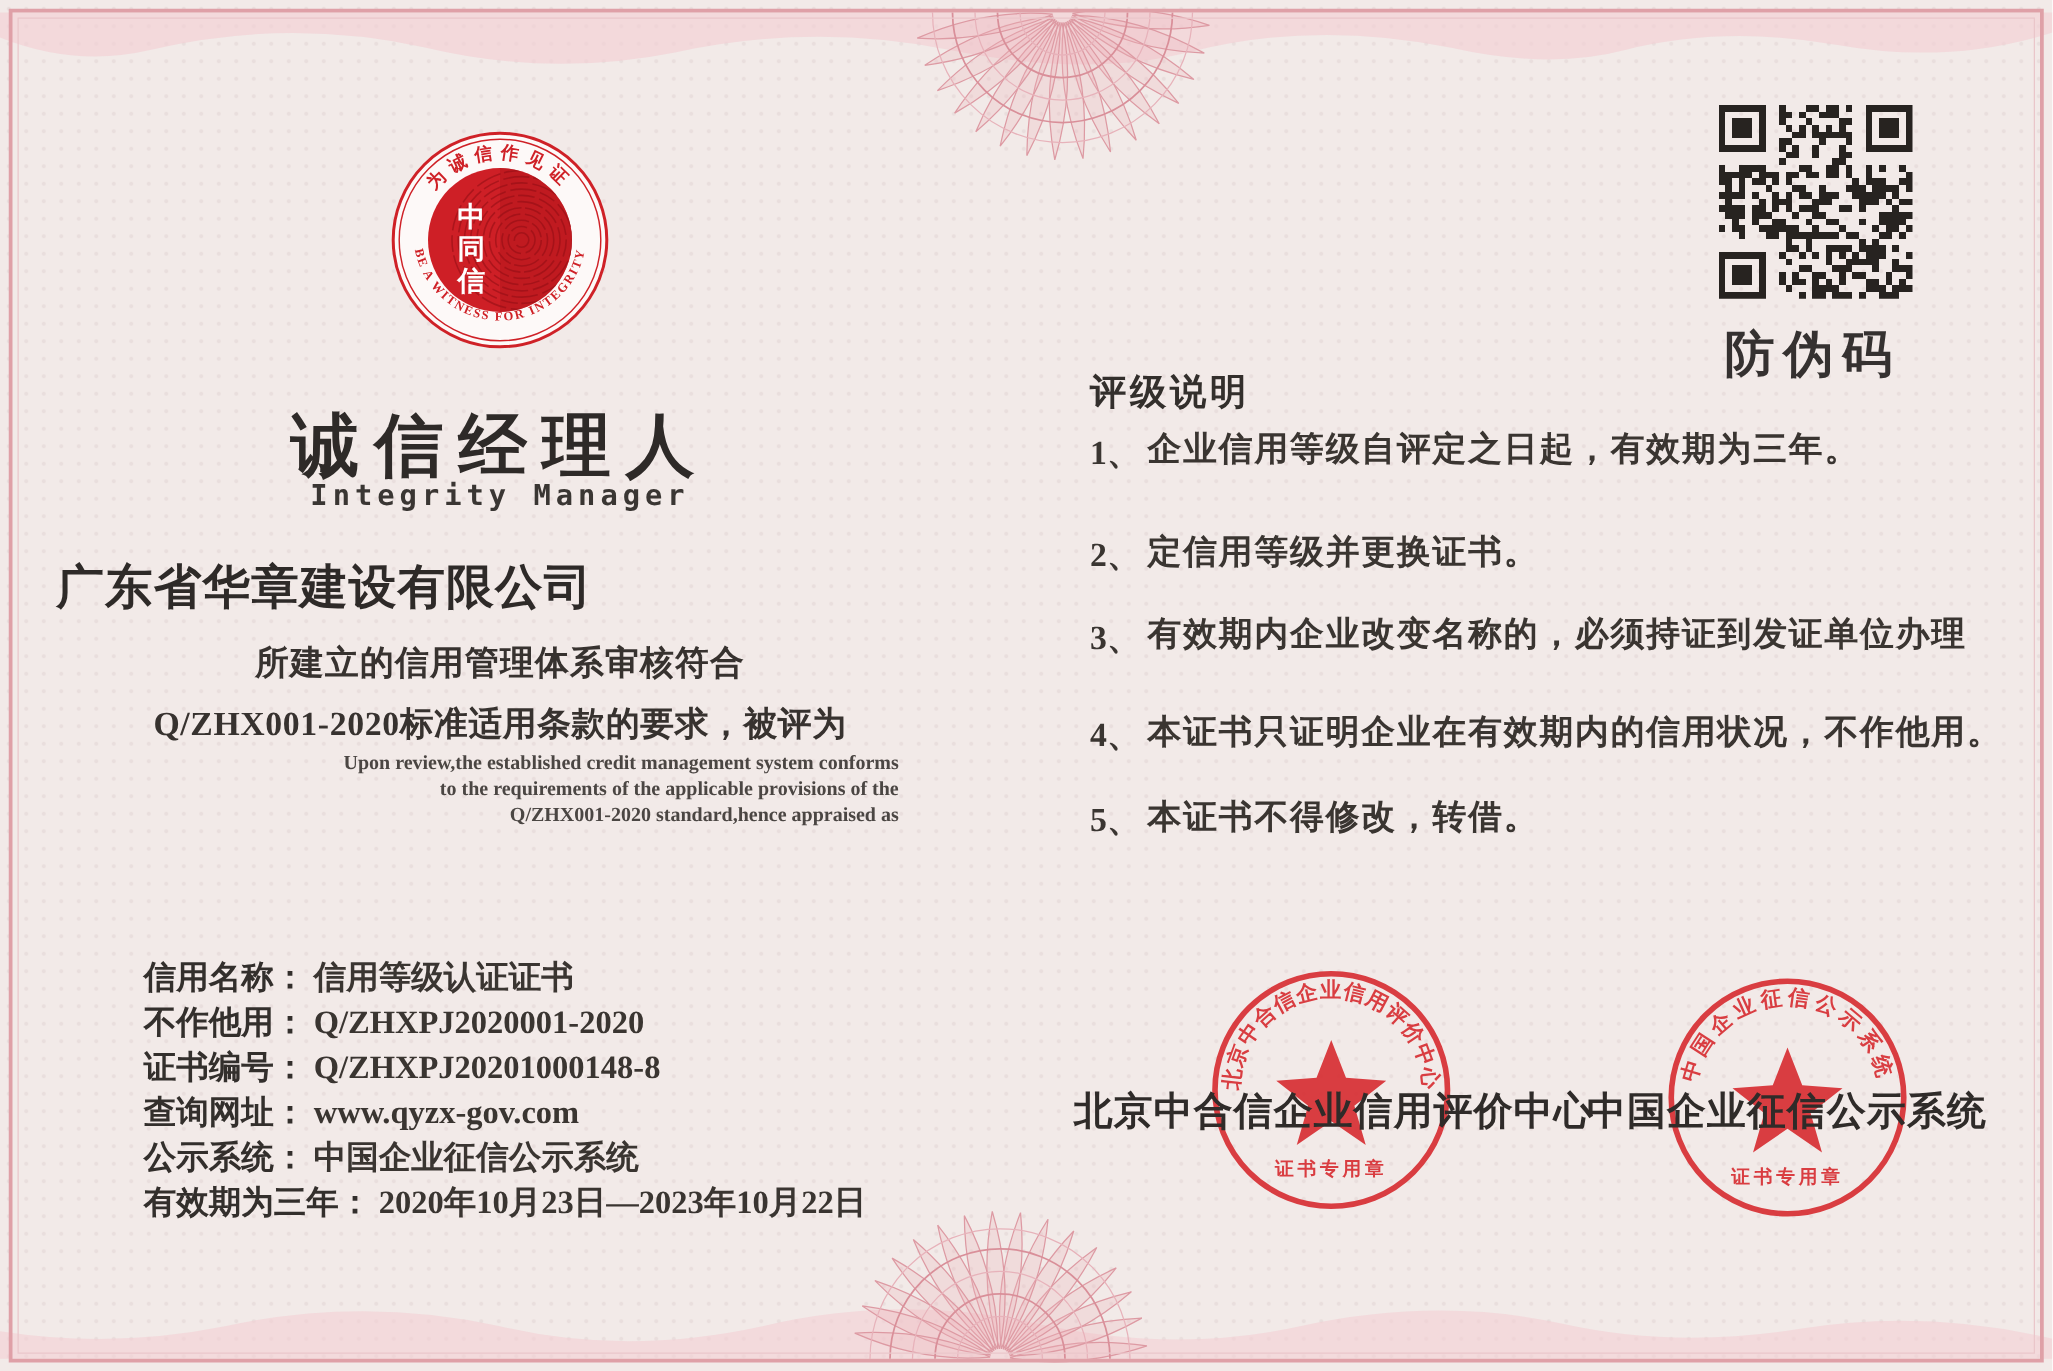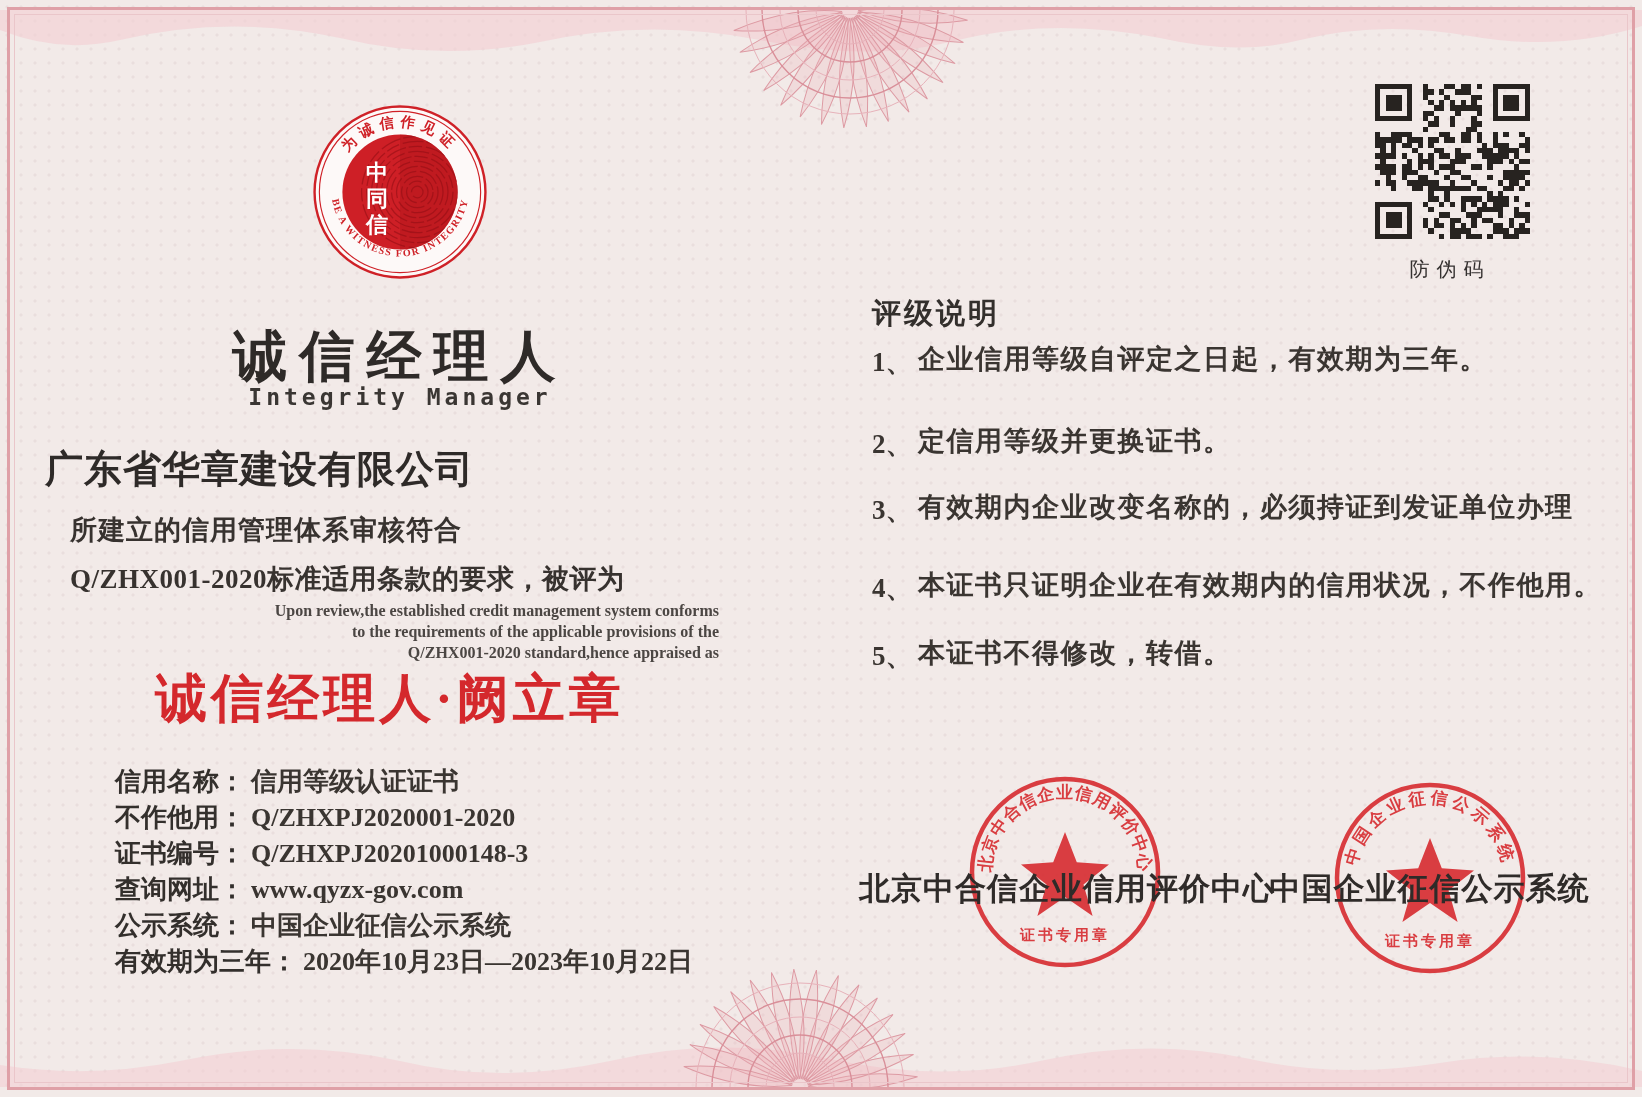--- a/index.html
+++ b/index.html
@@ -18,35 +18,35 @@
   .deco{position:absolute;left:0;pointer-events:none;}
 
   .emblem{left:304px;top:96px;width:192px;height:192px;}
   .cert-title{left:45px;top:320px;width:710px;text-align:center;
     font-size:55px;font-weight:700;letter-spacing:12px;color:#2e2a28;}
   .cert-subtitle{left:45px;top:384px;width:710px;text-align:center;
     font-family:"DejaVu Sans Mono","Liberation Mono",monospace;
     font-size:23px;font-weight:700;letter-spacing:4px;color:#3a3633;}
   .company{left:45px;top:444px;width:800px;font-size:38px;font-weight:800;
     letter-spacing:1px;color:#2e2a28;}
-  .statement{left:70px;top:512px;width:660px;text-align:left;}
+  .statement{left:70px;top:512px;width:660px;text-align:center;}
   .statement .l1{font-size:27px;font-weight:700;letter-spacing:1px;}
   .statement .l2{font-size:27px;font-weight:700;letter-spacing:0.5px;margin-top:13px;}
   .statement-en{left:59px;top:600px;width:660px;text-align:right;
     font-size:16px;line-height:21px;color:#4b4643;font-weight:600;}
   .award{left:60px;top:664px;width:660px;text-align:center;
     font-size:52px;font-weight:800;letter-spacing:4px;color:#d4282c;}
   .fields{left:115px;top:764px;width:620px;font-size:26px;}
   .field-row{height:36px;line-height:36px;white-space:nowrap;}
   .field-label{font-weight:800;color:#332f2c;}
   .field-value{font-weight:700;color:#3a3531;margin-left:6px;}
 
   .qr{left:1375px;top:84px;width:155px;height:155px;}
   .qr-label{left:1330px;top:256px;width:240px;text-align:center;
-    font-size:20px;font-weight:400;letter-spacing:7px;color:#353130;}
+    font-size:40px;font-weight:700;letter-spacing:7px;color:#353130;}
 
   .notes-title{left:872px;top:294px;font-size:29px;font-weight:800;
     letter-spacing:3px;color:#332f2c;}
   .notes{left:872px;top:344px;width:585px;font-size:27px;color:#3a3531;}
   .note{display:flex;font-weight:600;}
   .note-num{width:46px;flex:none;}
   .note-lines{flex:1;}
   .note-line{line-height:31px;letter-spacing:1.5px;white-space:nowrap;}
   .mb1{margin-bottom:46px;} .mb2{margin-bottom:30px;}
   .mb3{margin-bottom:42px;} .mb4{margin-bottom:32px;}
@@ -167,31 +167,30 @@
   <div class="abs statement">
     <div class="l1">所建立的信用管理体系审核符合</div>
     <div class="l2">Q/ZHX001-2020标准适用条款的要求，被评为</div>
   </div>
   <div class="abs statement-en">
     <div>Upon review,the established credit management system conforms</div>
     <div>to the requirements of the applicable provisions of the</div>
     <div>Q/ZHX001-2020 standard,hence appraised as</div>
   </div>
 
-  <div class="abs award">诚信经理人·阙立章</div>
 
   <div class="abs fields">
     <div class="field-row">
       <span class="field-label">信用名称：</span><span class="field-value">信用等级认证证书</span>
     </div>
     <div class="field-row">
       <span class="field-label">不作他用：</span><span class="field-value">Q/ZHXPJ2020001-2020</span>
     </div>
     <div class="field-row">
-      <span class="field-label">证书编号：</span><span class="field-value">Q/ZHXPJ20201000148-3</span>
+      <span class="field-label">证书编号：</span><span class="field-value">Q/ZHXPJ20201000148-8</span>
     </div>
     <div class="field-row">
       <span class="field-label">查询网址：</span><span class="field-value">www.qyzx-gov.com</span>
     </div>
     <div class="field-row">
       <span class="field-label">公示系统：</span><span class="field-value">中国企业征信公示系统</span>
     </div>
     <div class="field-row">
       <span class="field-label">有效期为三年：</span><span class="field-value">2020年10月23日—2023年10月22日</span>
     </div>

